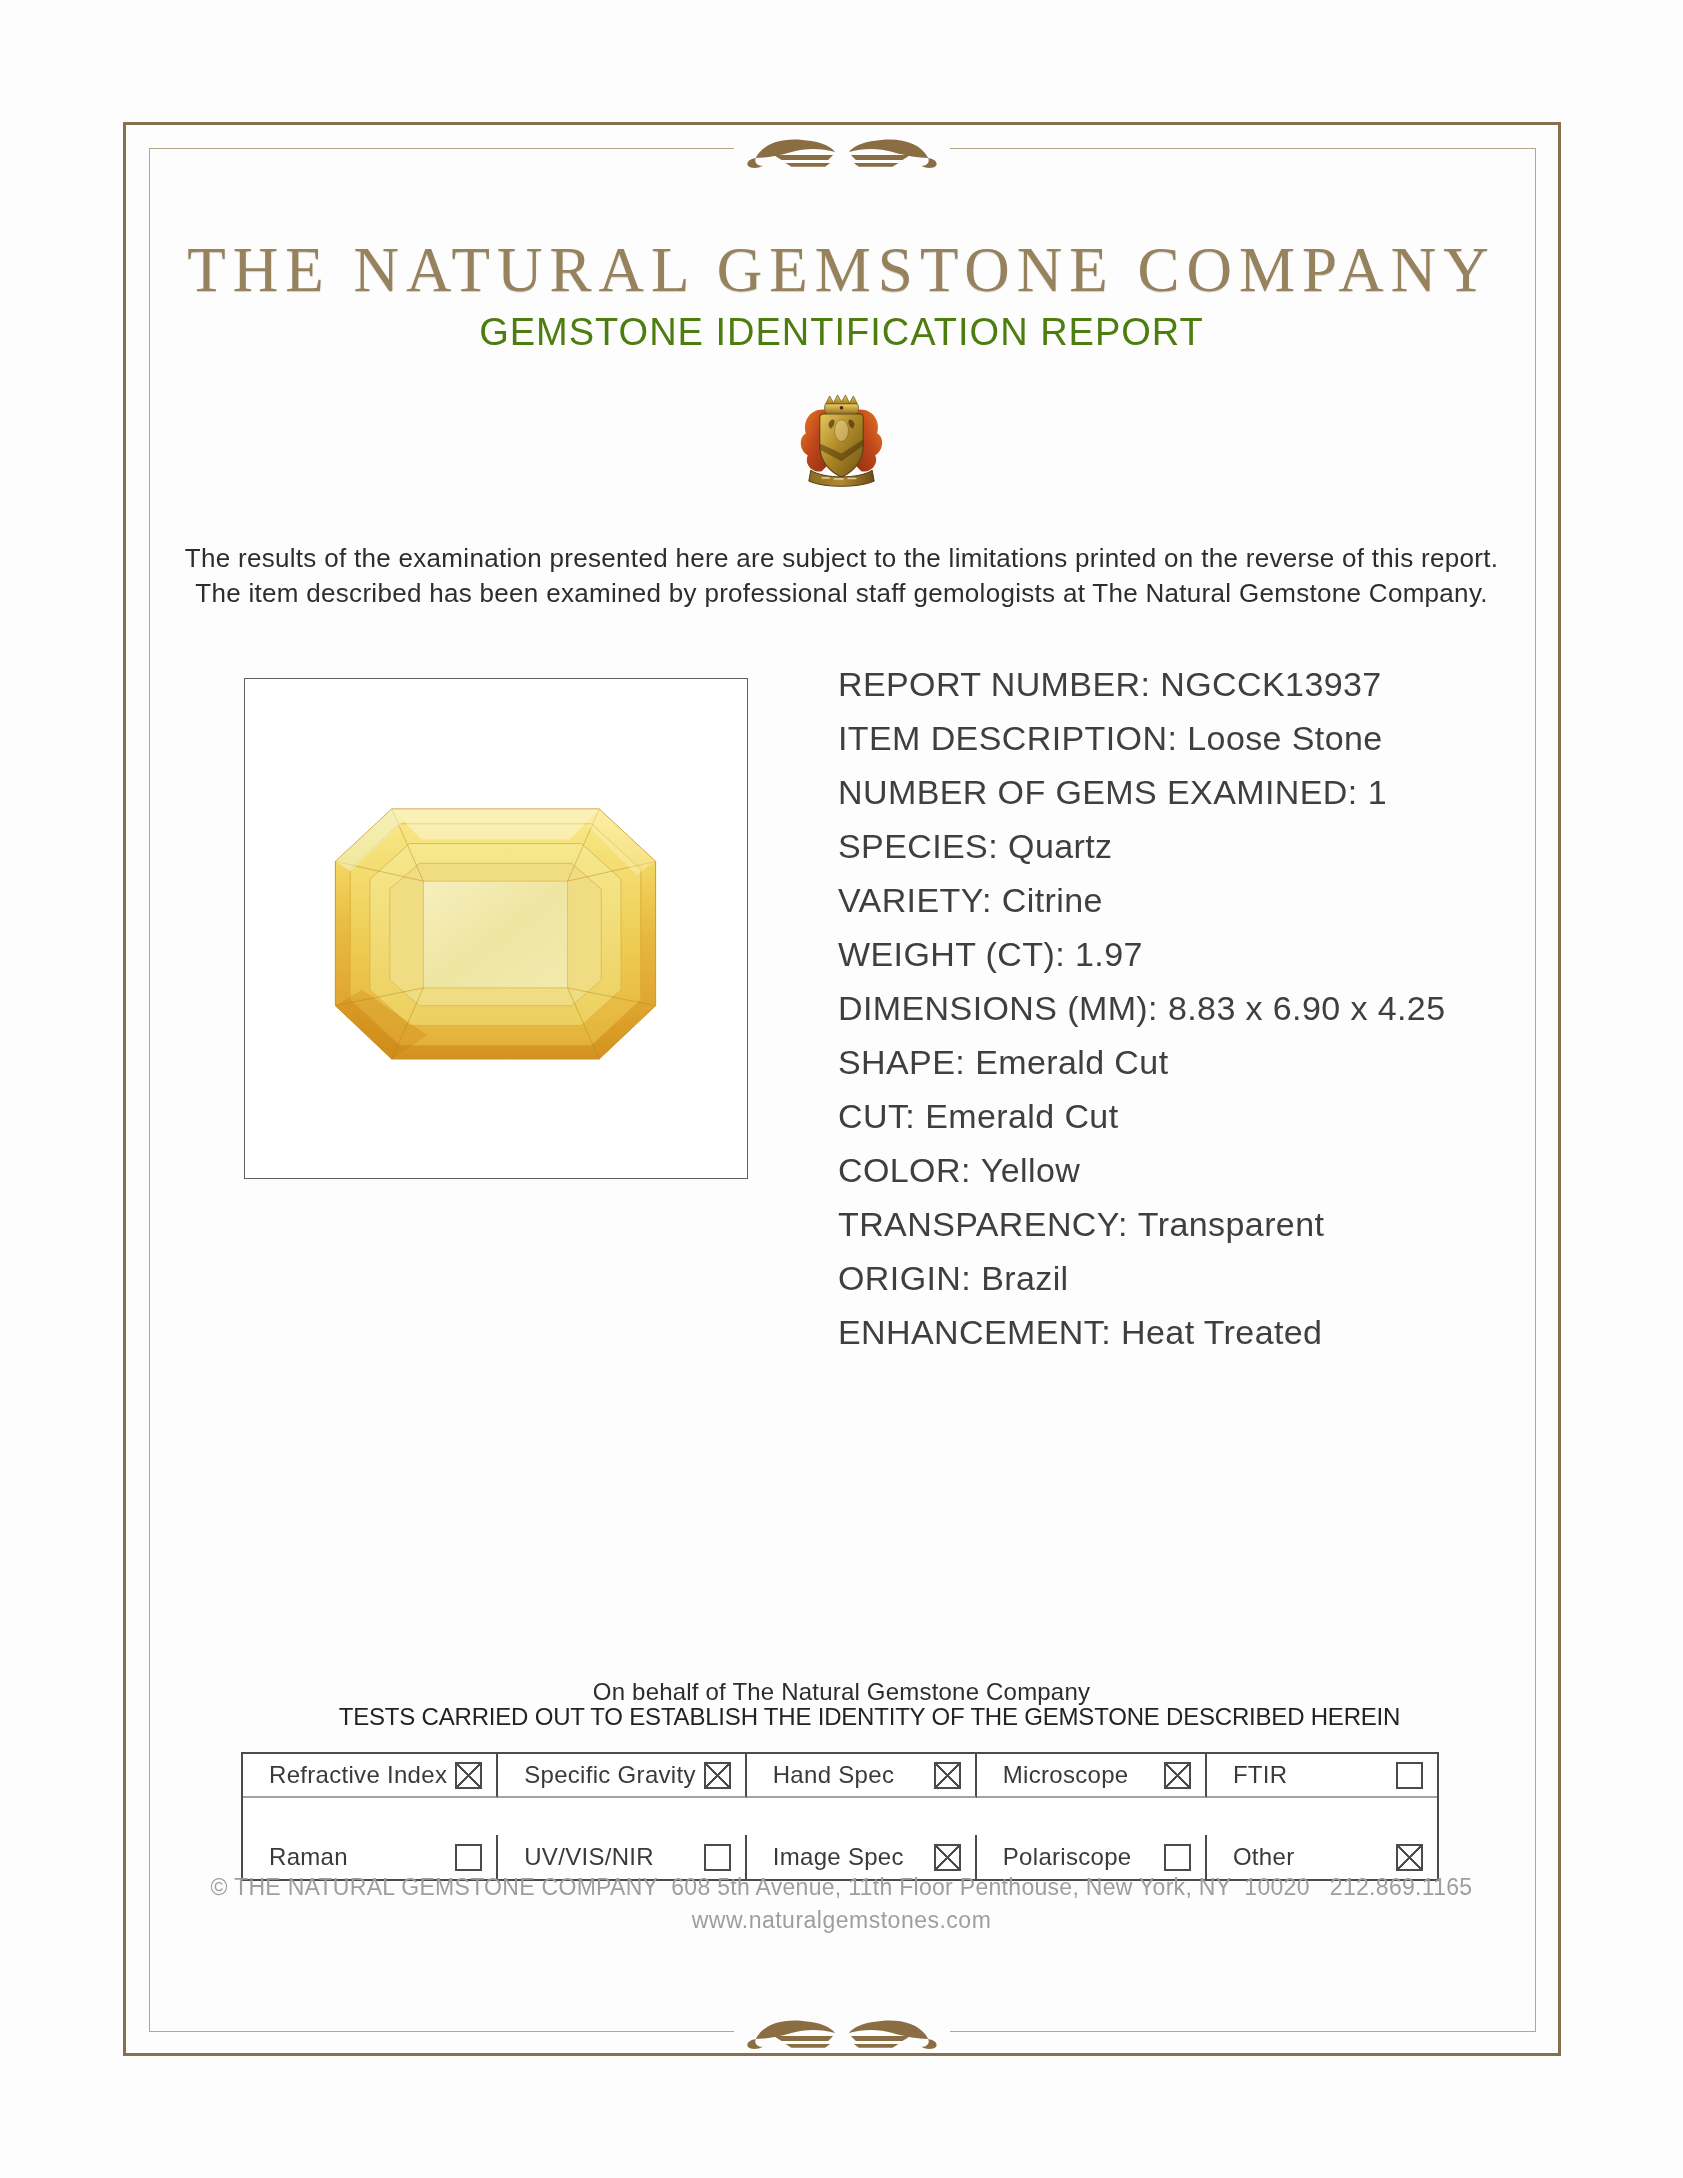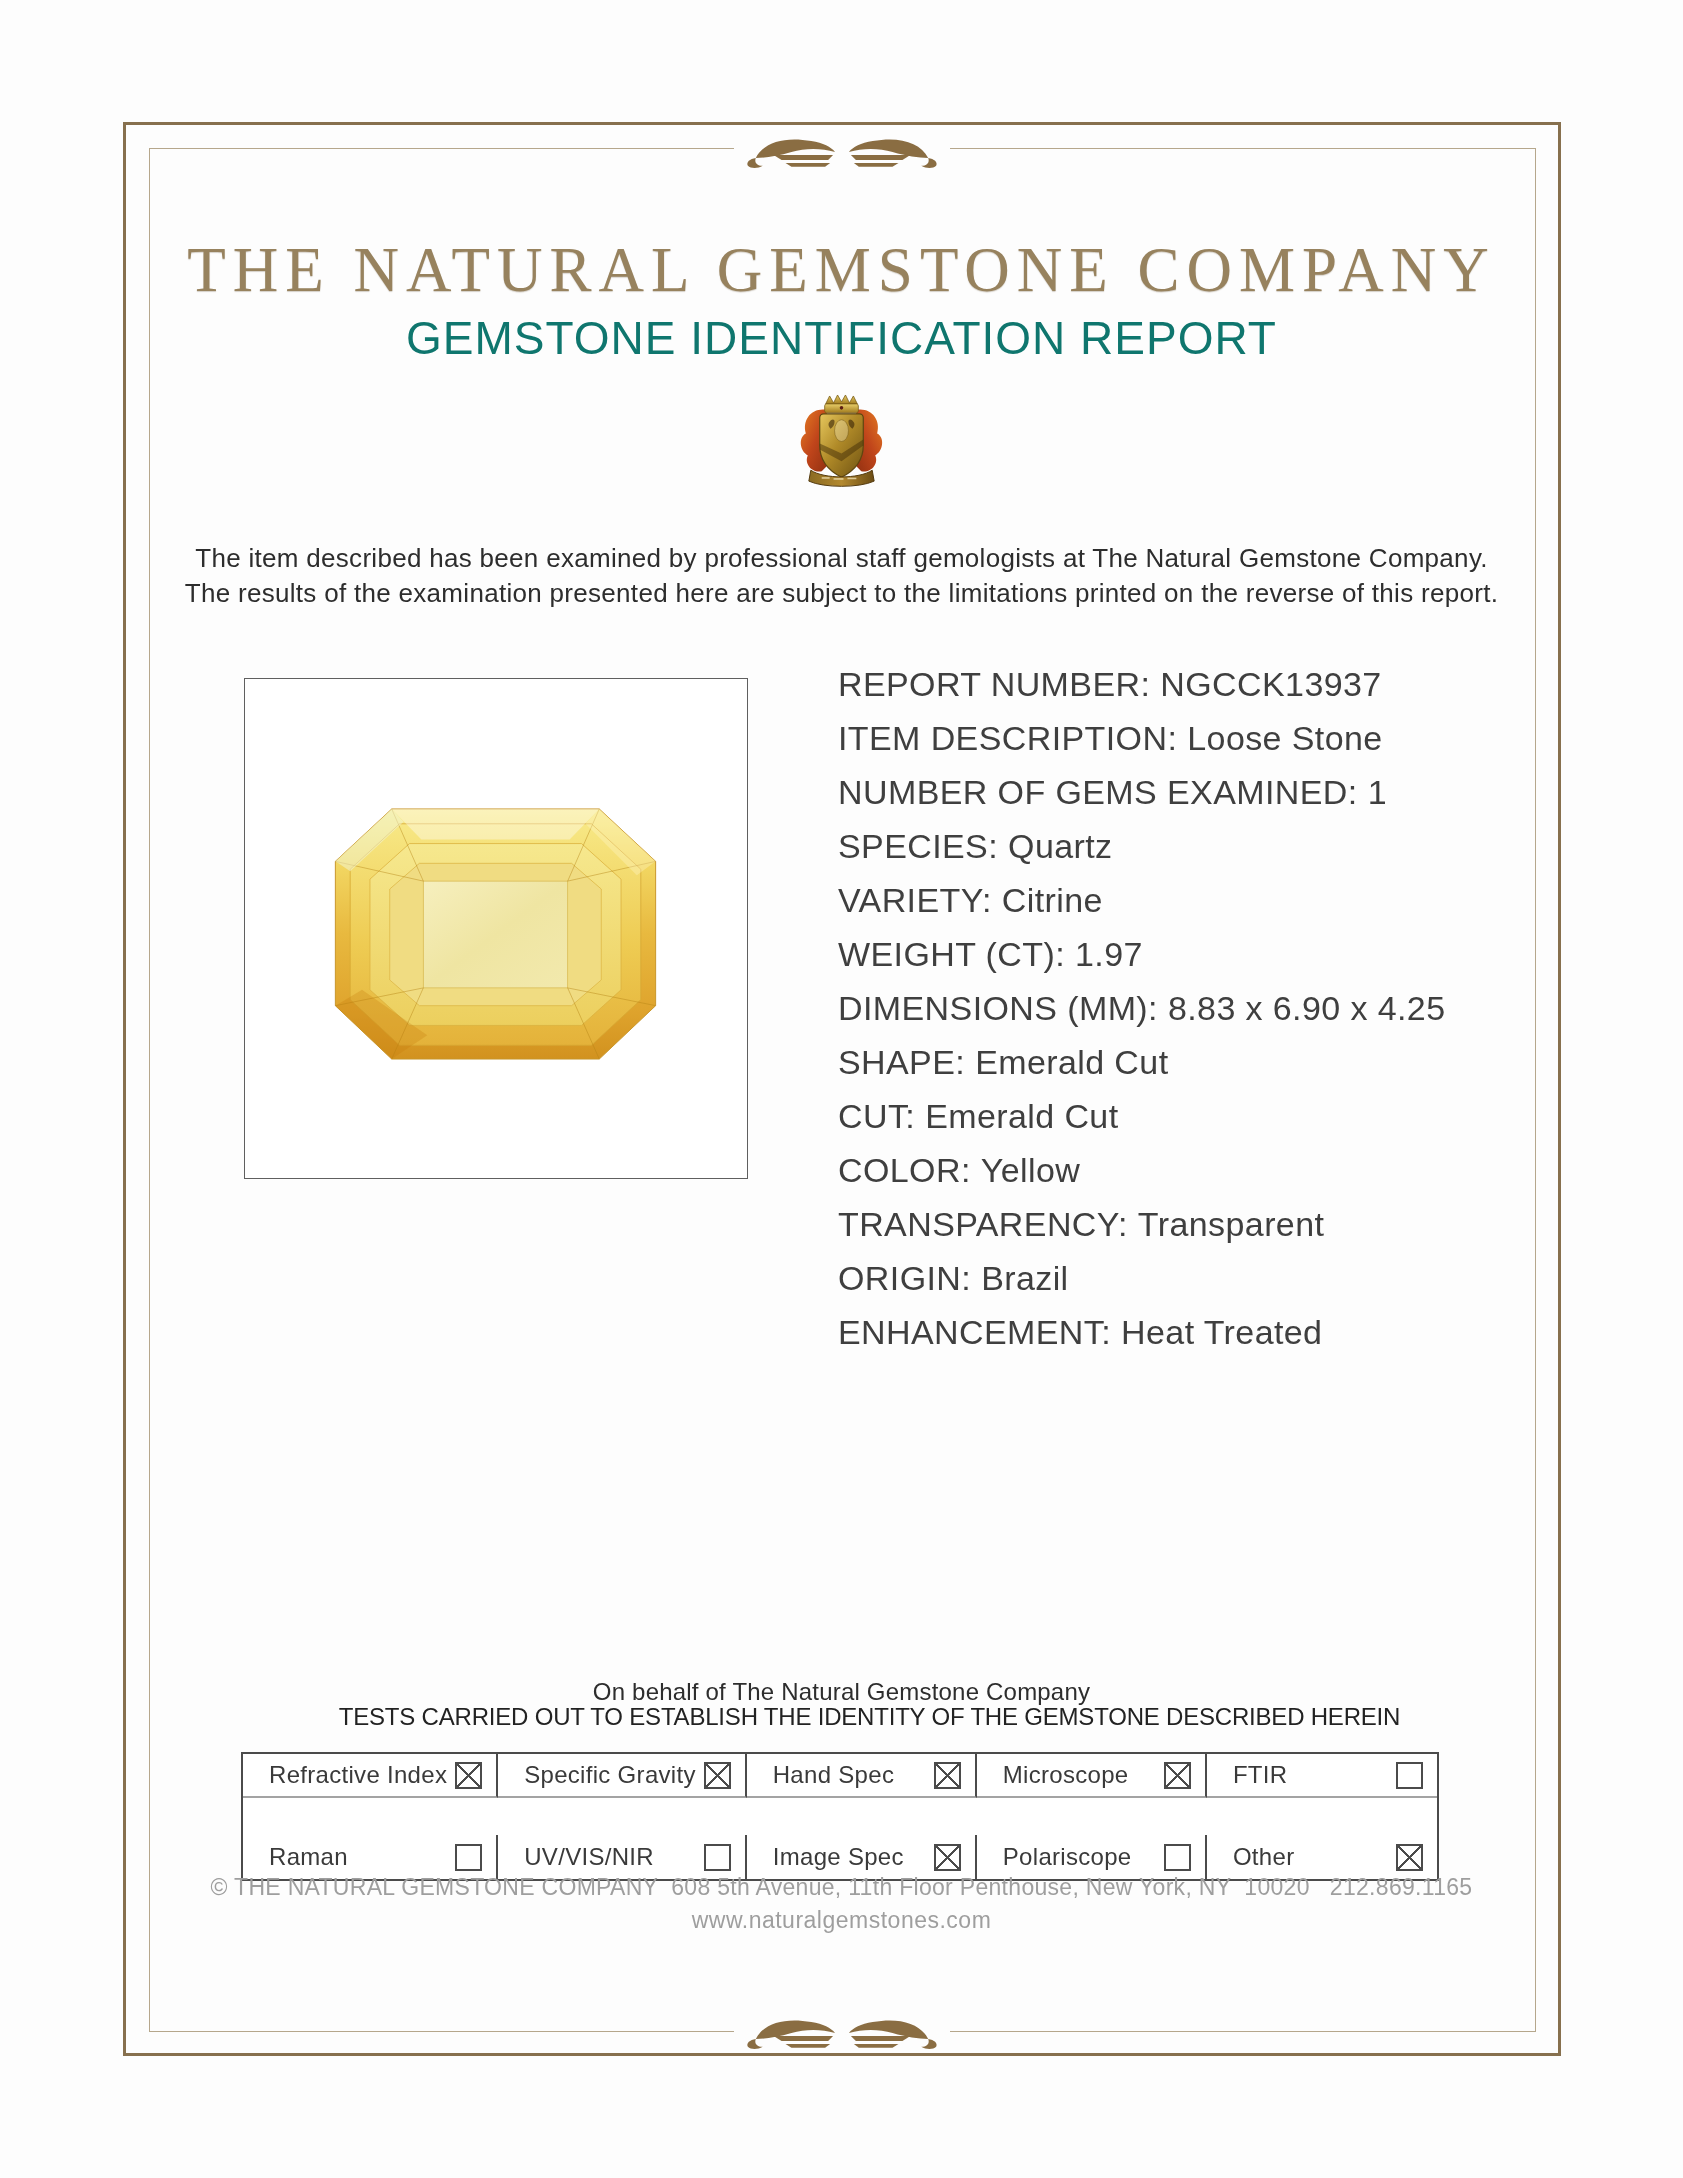--- a/index.html
+++ b/index.html
@@ -32,21 +32,21 @@
     text-align:center;
     font-family:"Liberation Serif", serif;
     font-size:63px;letter-spacing:7px;
     color:#97825e;
     text-shadow:0 1px 1px rgba(90,70,40,0.25);
     white-space:nowrap;
   }
   .report-title{
     position:absolute;left:0;top:311px;width:1683px;
     text-align:center;
-    font-size:46px;letter-spacing:1px;color:#0f766e;
+    font-size:38px;letter-spacing:1px;color:#4d7c0f;
     white-space:nowrap;
   }
   .crest{position:absolute;left:792px;top:394px;width:99px;height:99px;}
   
   .intro{
     position:absolute;left:0;top:541px;width:1683px;
     text-align:center;font-size:26px;line-height:35px;
     color:#2d2d2d;letter-spacing:0.3px;
   }
   
@@ -174,22 +174,22 @@
       <path d="M19,77 C32,86 68,86 81,77 L83,88 C68,95 32,95 17,88 Z" fill="url(#gBanner)" stroke="#533a0e" stroke-width="1"></path>
       <g fill="rgba(250,238,200,0.7)">
         <rect x="30" y="84" width="8" height="1.6"></rect>
           <rect x="42" y="85" width="10" height="1.6"></rect>
           <rect x="56" y="84.5" width="9" height="1.6"></rect>
       </g>
     </svg>
   </div>
 
   <div class="intro">
+    <div>The results of the examination presented here are subject to the limitations printed on the reverse of this report.</div>
     <div>The item described has been examined by professional staff gemologists at The Natural Gemstone Company.</div>
-    <div>The results of the examination presented here are subject to the limitations printed on the reverse of this report.</div>
   </div>
 
   <div class="photo-box">
     <svg viewBox="0 0 330 260" xmlns="http://www.w3.org/2000/svg">
       <defs>
         <linearGradient id="gOuter" x1="0" y1="0" x2="0" y2="1">
           <stop offset="0" stop-color="#f8ec92"></stop>
             <stop offset="0.2" stop-color="#f3d965"></stop>
           <stop offset="0.5" stop-color="#e8b93f"></stop>
             <stop offset="0.8" stop-color="#dfa42d"></stop>

